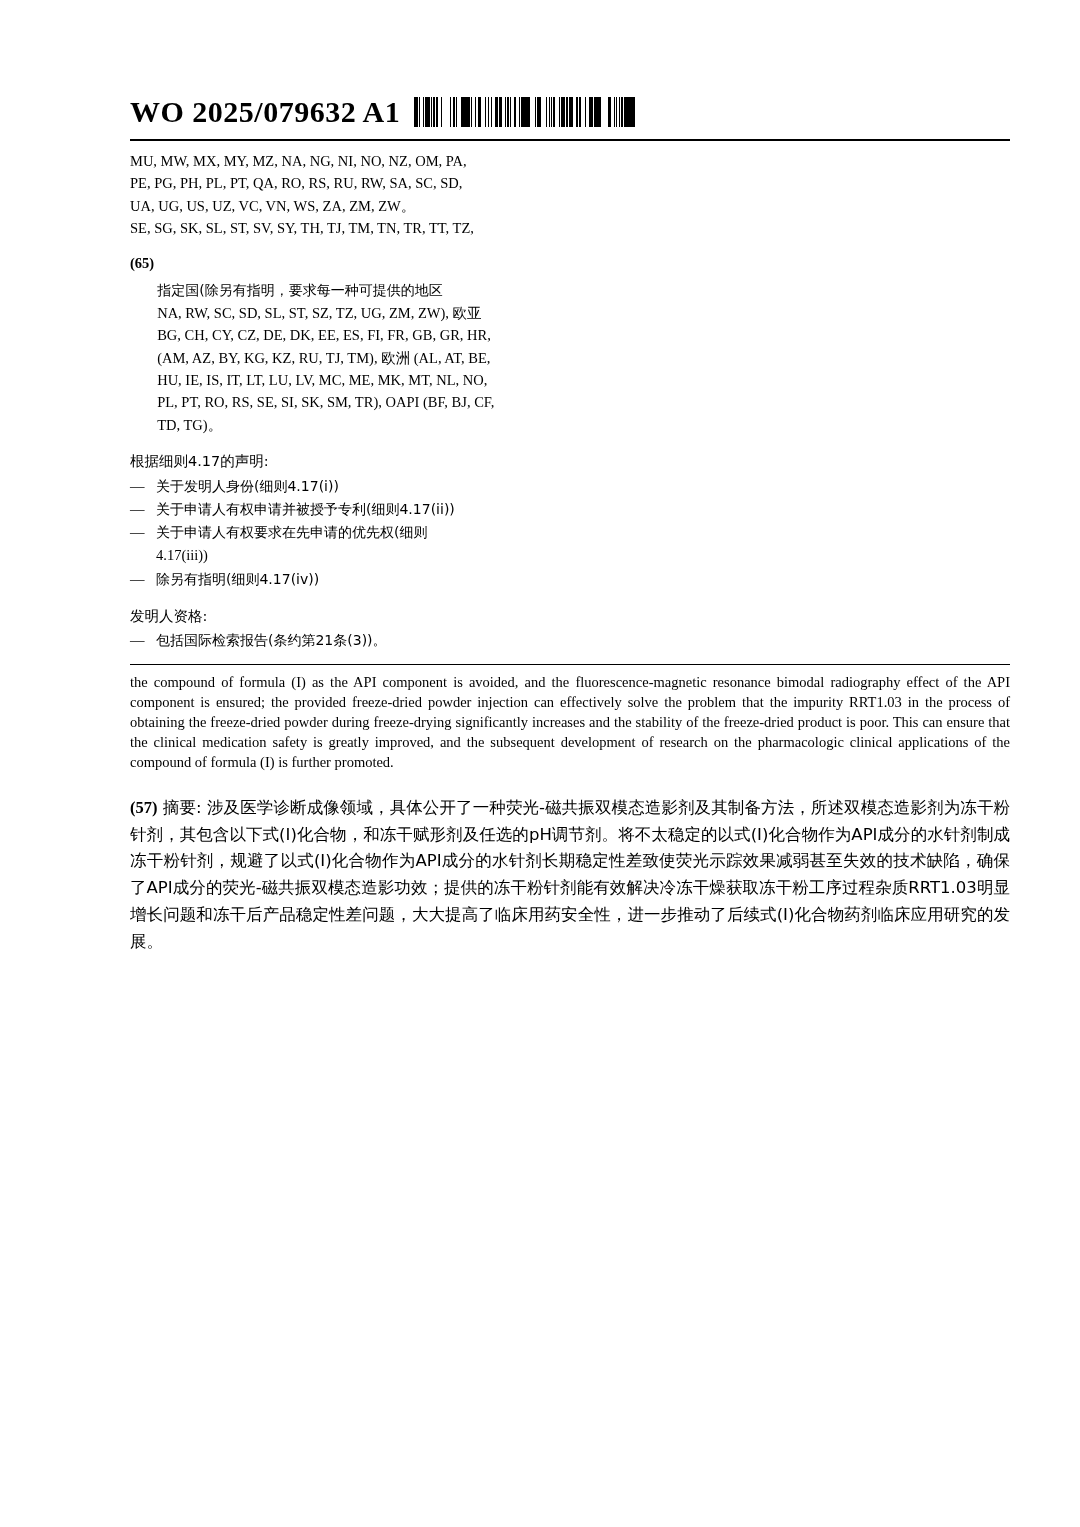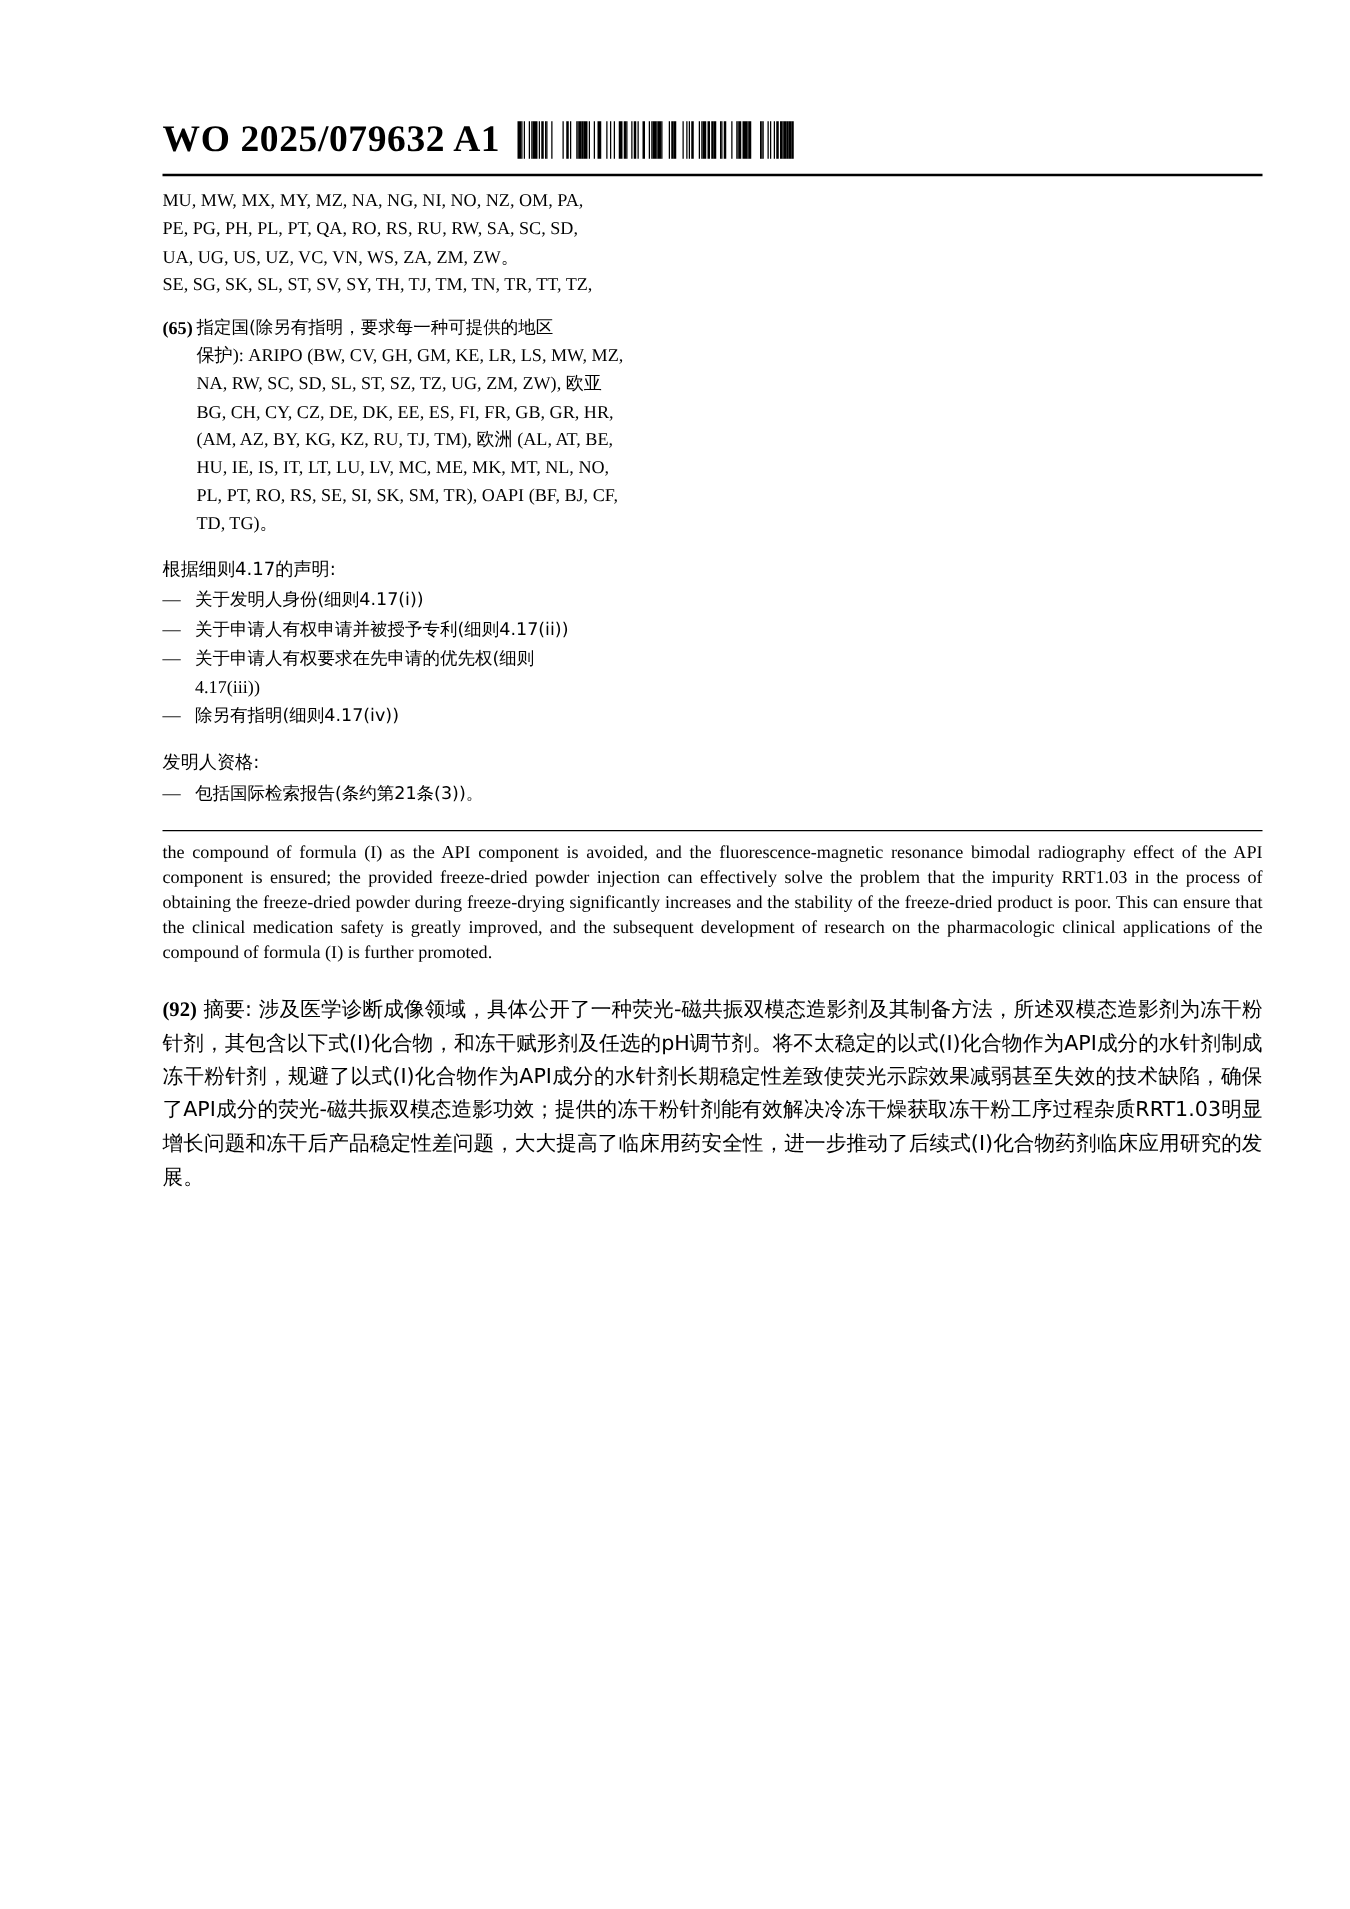--- a/index.html
+++ b/index.html
@@ -78,20 +78,21 @@
   }
   .item-num {
     font-weight: bold;
     font-size: 14.5px;
     white-space: nowrap;
     padding-right: 3px;
   }
   .item-body {
     font-size: 14.5px;
     line-height: 1.55;
+    margin-top: 28px;
   }
   .cn {
     font-family: "DejaVu Sans", "Liberation Sans", sans-serif;
     font-size: 14px;
   }
   .section-title {
     margin-top: 14px;
     margin-bottom: 2px;
     font-size: 14.5px;
   }
@@ -342,21 +343,20 @@
       <div>MU, MW, MX, MY, MZ, NA, NG, NI, NO, NZ, OM, PA,</div>
       <div>PE, PG, PH, PL, PT, QA, RO, RS, RU, RW, SA, SC, SD,</div>
       <div>UA, UG, US, UZ, VC, VN, WS, ZA, ZM, ZW。</div>
       <div>SE, SG, SK, SL, ST, SV, SY, TH, TJ, TM, TN, TR, TT, TZ,</div>
     </div>
 
     <div class="item">
       <div class="item-num">(65)</div>
       <div class="item-body">
         <div class="cn">指定国(除另有指明，要求每一种可提供的地区</div>
-        <div>保护): ARIPO (BW, CV, GH, GM, KE, LR, LS, MW, MZ,</div>
         <div>NA, RW, SC, SD, SL, ST, SZ, TZ, UG, ZM, ZW), 欧亚</div>
         <div>BG, CH, CY, CZ, DE, DK, EE, ES, FI, FR, GB, GR, HR,</div>
         <div>(AM, AZ, BY, KG, KZ, RU, TJ, TM), 欧洲 (AL, AT, BE,</div>
         <div>HU, IE, IS, IT, LT, LU, LV, MC, ME, MK, MT, NL, NO,</div>
         <div>PL, PT, RO, RS, SE, SI, SK, SM, TR), OAPI (BF, BJ, CF,</div>
         <div>TD, TG)。</div>
       </div>
     </div>
 
     <div class="section-title cn">根据细则4.17的声明:</div>
@@ -390,18 +390,18 @@
       </li>
     </ul>
 
   </div>
 
   <div class="rule-wide"></div>
 
   <div class="eng-abstract">the compound of formula (I) as the API component is avoided, and the fluorescence-magnetic resonance bimodal radiography effect of the API component is ensured; the provided freeze-dried powder injection can effectively solve the problem that the impurity RRT1.03 in the process of obtaining the freeze-dried powder during freeze-drying significantly increases and the stability of the freeze-dried product is poor. This can ensure that the clinical medication safety is greatly improved, and the subsequent development of research on the pharmacologic clinical applications of the compound of formula (I) is further promoted.</div>
 
   <div class="cn-abstract">
-    <span class="num">(92)</span>
+    <span class="num">(57)</span>
     <span class="lbl">摘要:</span>
     <span>涉及医学诊断成像领域，具体公开了一种荧光-磁共振双模态造影剂及其制备方法，所述双模态造影剂为冻干粉针剂，其包含以下式(I)化合物，和冻干赋形剂及任选的pH调节剂。将不太稳定的以式(I)化合物作为API成分的水针剂制成冻干粉针剂，规避了以式(I)化合物作为API成分的水针剂长期稳定性差致使荧光示踪效果减弱甚至失效的技术缺陷，确保了API成分的荧光-磁共振双模态造影功效；提供的冻干粉针剂能有效解决冷冻干燥获取冻干粉工序过程杂质RRT1.03明显增长问题和冻干后产品稳定性差问题，大大提高了临床用药安全性，进一步推动了后续式(I)化合物药剂临床应用研究的发展。</span>
   </div>
 
 </div>
 
 </body></html>

